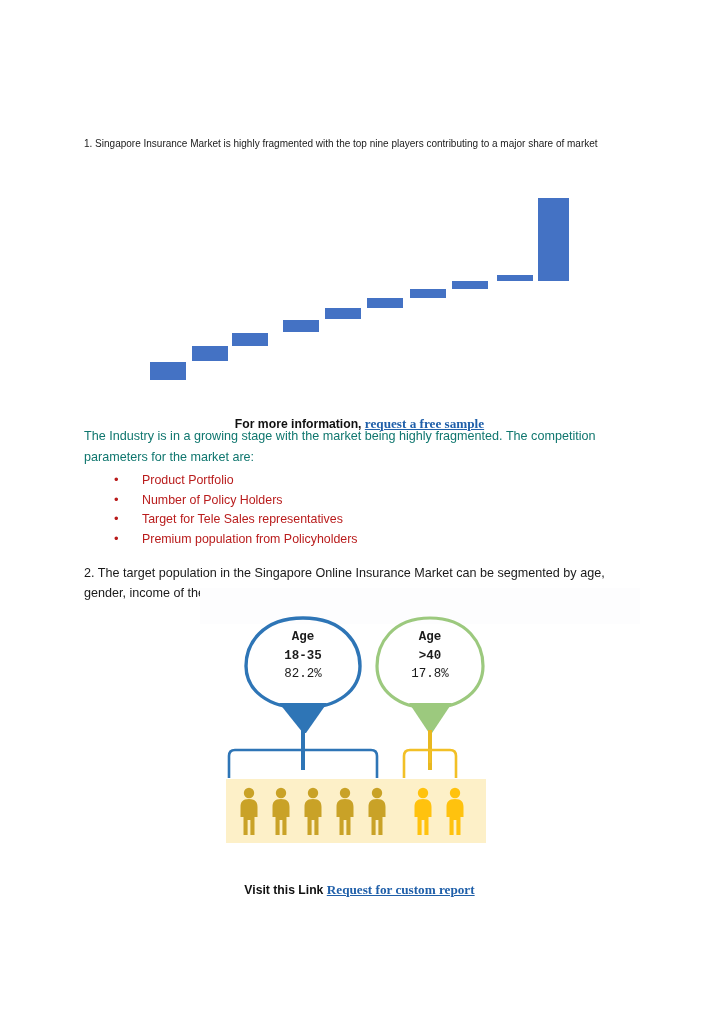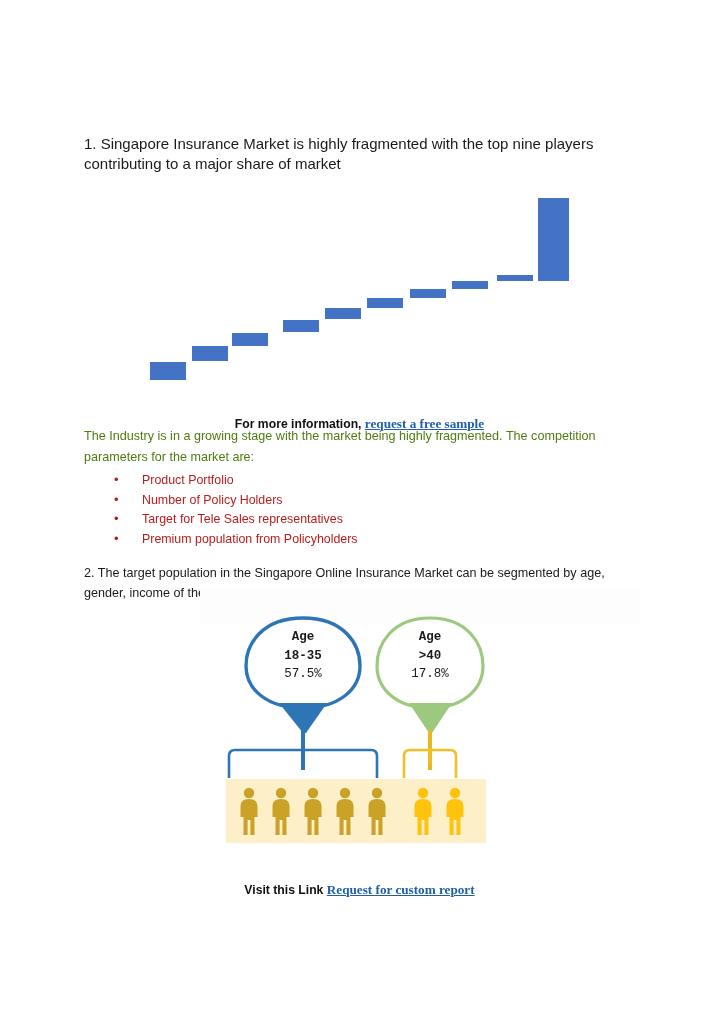--- a/index.html
+++ b/index.html
@@ -10,25 +10,25 @@
   }
   .page{position:absolute;inset:0;}
 
   
   .title{
     position:absolute;left:84px;top:86px;width:550px;
     font-size:12.6px;font-weight:bold;line-height:20px;color:#111;
   }
   .sec1{
     position:absolute;left:84px;top:134px;width:552px;
-    font-size:15px;line-height:20px;color:#1a1a1a;
+    font-size:10px;line-height:20px;color:#1a1a1a;
   }
   .para{
     position:absolute;left:84px;top:426px;width:552px;
-    font-size:12.6px;line-height:20.5px;color:#4d7c0f;
+    font-size:12.6px;line-height:20.5px;color:#0f766e;
   }
   .bullets{
     position:absolute;left:108px;top:471px;width:500px;
     font-size:12.4px;line-height:19.6px;color:#b91c1c;
     list-style:none;margin:0;padding:0;
   }
   .bullets li{position:relative;padding-left:34px;}
   .bullets li::before{
     content:"\2022";position:absolute;left:6px;top:-1px;font-size:13px;
   }
@@ -141,21 +141,21 @@
       <g fill="none" stroke="#F2C026" stroke-width="2.6">
         <path d="M430,150 L430,163"></path>
         <path d="M404,178 L404,156 Q404,150 410,150 L450,150 Q456,150 456,156 L456,178"></path>
       </g>
     </svg>
   </div>
 
   <div class="balloon-text bt-blue">
     <div class="b">Age</div>
     <div class="b">18-35</div>
-    <div class="p">57.5%</div>
+    <div class="p">82.2%</div>
   </div>
   <div class="balloon-text bt-green">
     <div class="b">Age</div>
     <div class="b">&gt;40</div>
     <div class="p">17.8%</div>
   </div>
 
   <div class="people">
     <svg width="260" height="64" viewBox="0 0 260 64" xmlns="http://www.w3.org/2000/svg">
       <g fill="#C9A227">

